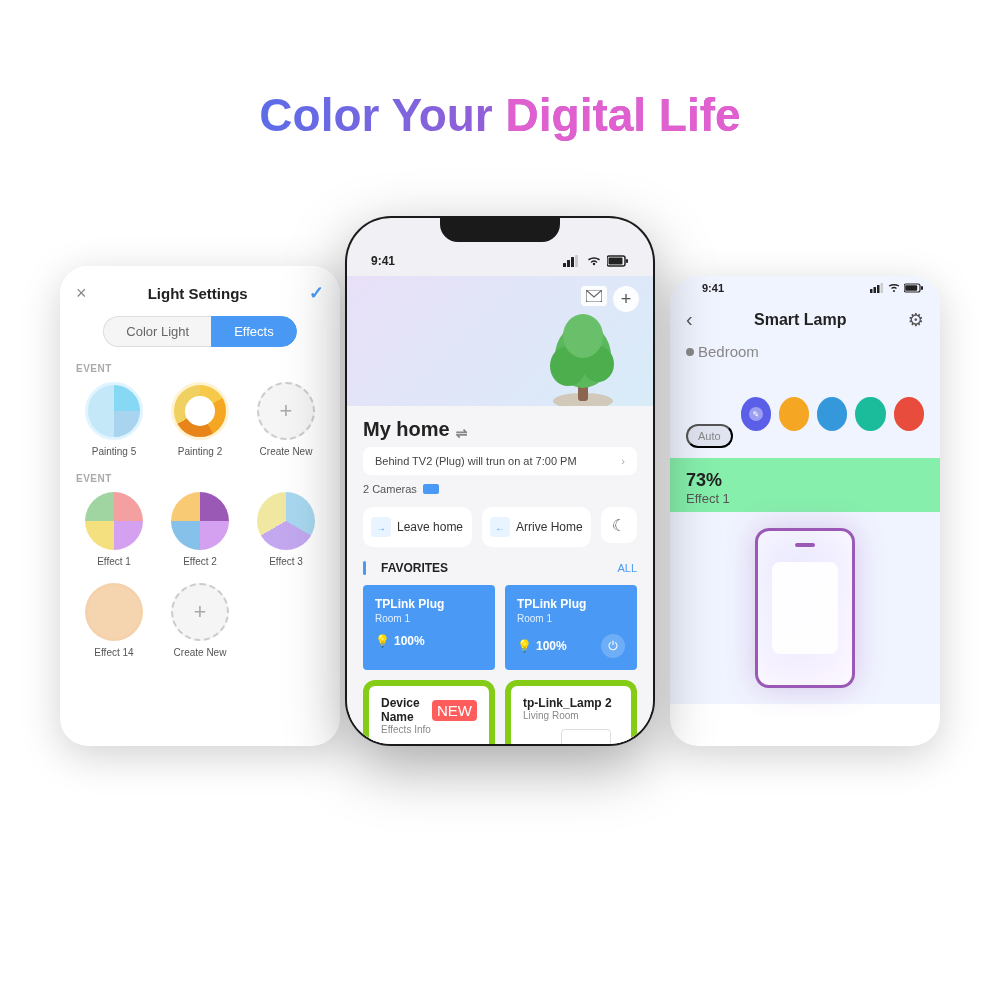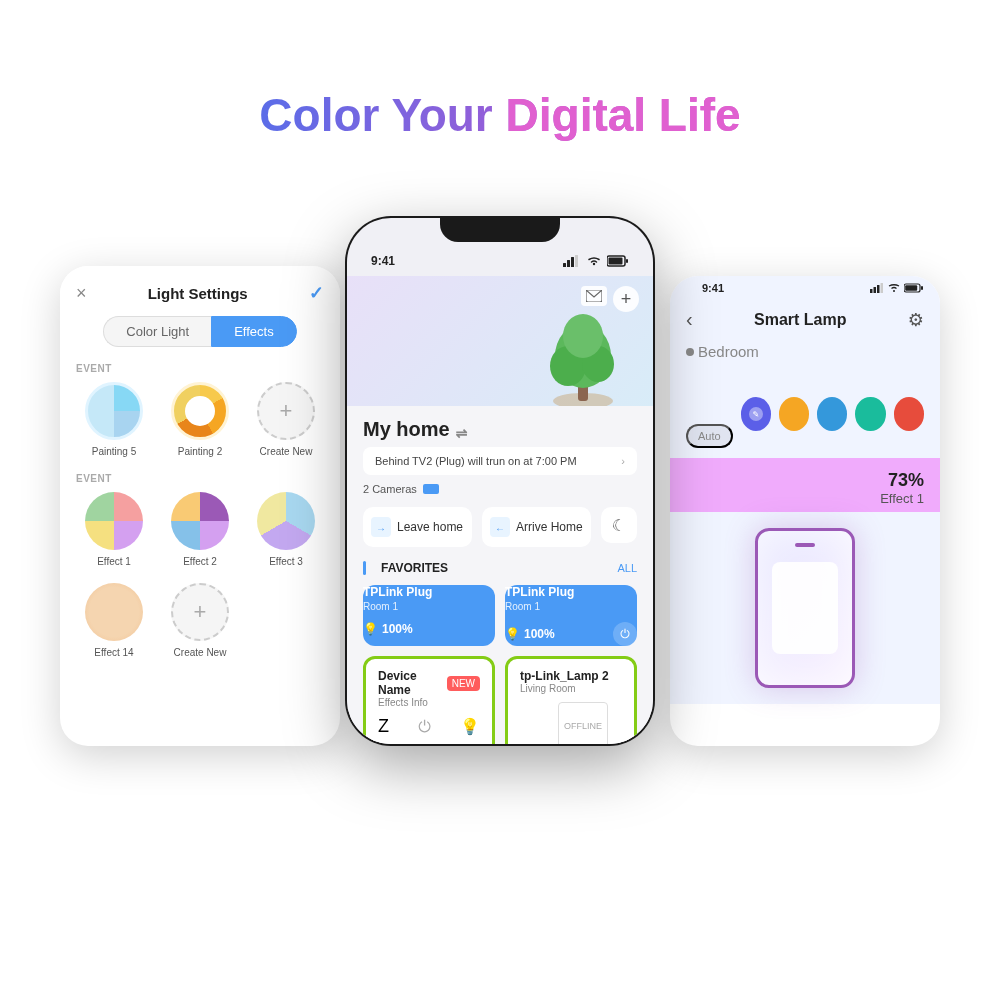--- a/index.html
+++ b/index.html
@@ -368,21 +368,22 @@
       color: #4a9af5;
     }
 
     .device-grid {
       display: grid;
       grid-template-columns: 1fr 1fr;
       gap: 10px;
     }
     .device-card {
       background: #4a9af5;
-      border-radius: 12px;
+      border-radius: 4px;
+      padding: 12px;
       color: #fff;
     }
     .device-card.online {
       background: #4a9af5;
     }
     .device-card-name {
       font-size: 12px;
       font-weight: 600;
       margin-bottom: 2px;
     }
@@ -411,21 +412,21 @@
       display: flex;
       align-items: center;
       justify-content: center;
       font-size: 12px;
     }
 
     .device-card-offline {
       background: #fff;
       border-radius: 12px;
       padding: 10px 12px;
-      border: 3px solid #84cc16;
+      border: 6px solid #84cc16;
     }
     .offline-name {
       font-size: 12px;
       font-weight: 600;
       color: #222;
     }
     .offline-location {
       font-size: 10px;
       color: #888;
       margin-bottom: 8px;
@@ -437,21 +438,21 @@
     }
     .offline-badge {
       font-size: 9px;
       color: #aaa;
       border: 1px solid #ddd;
       border-radius: 4px;
       padding: 18px 5px;
       margin-left: 38px;
     }
     .new-badge {
-      font-size: 10px;
+      font-size: 15px;
       background: #ff5c5c;
       color: #fff;
       border-radius: 4px;
       padding: 2px 5px;
       margin-left: 4px;
     }
 
     
     .right-header {
       display: flex;
@@ -513,23 +514,23 @@
     .auto-btn {
       font-size: 11px;
       color: #888;
       background: #e0e4f0;
       border-radius: 16px;
       padding: 4px 10px;
       margin-top: 44px;
     }
 
     .right-info {
-      text-align: right;
+      text-align: left;
       padding: 12px 16px 6px;
-      background: #f0abfc;
+      background: #86efac;
     }
     .right-percent {
       font-size: 18px;
       font-weight: 700;
       color: #222;
     }
     .right-effect {
       font-size: 13px;
       color: #555;
     }

